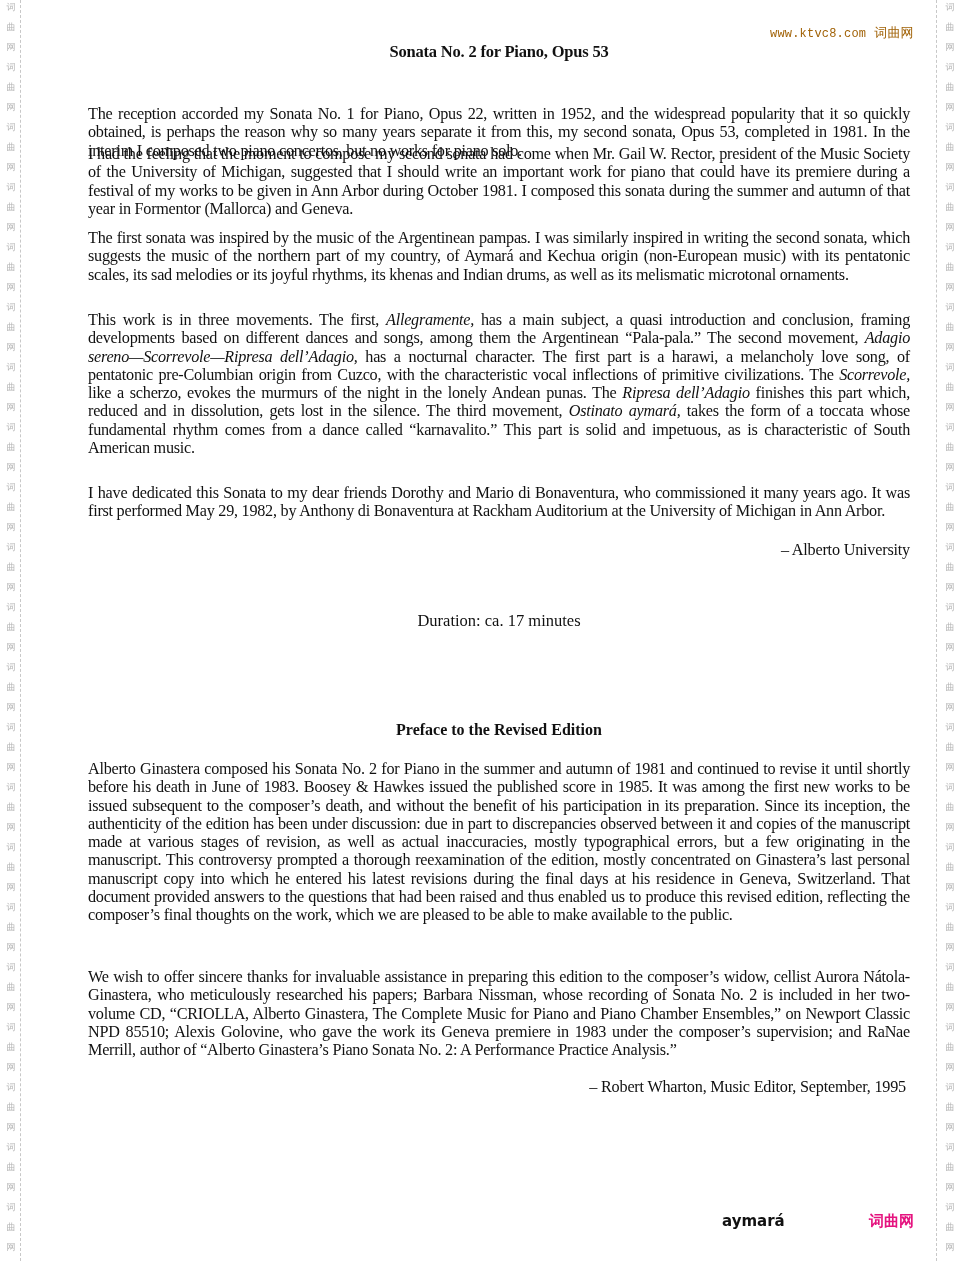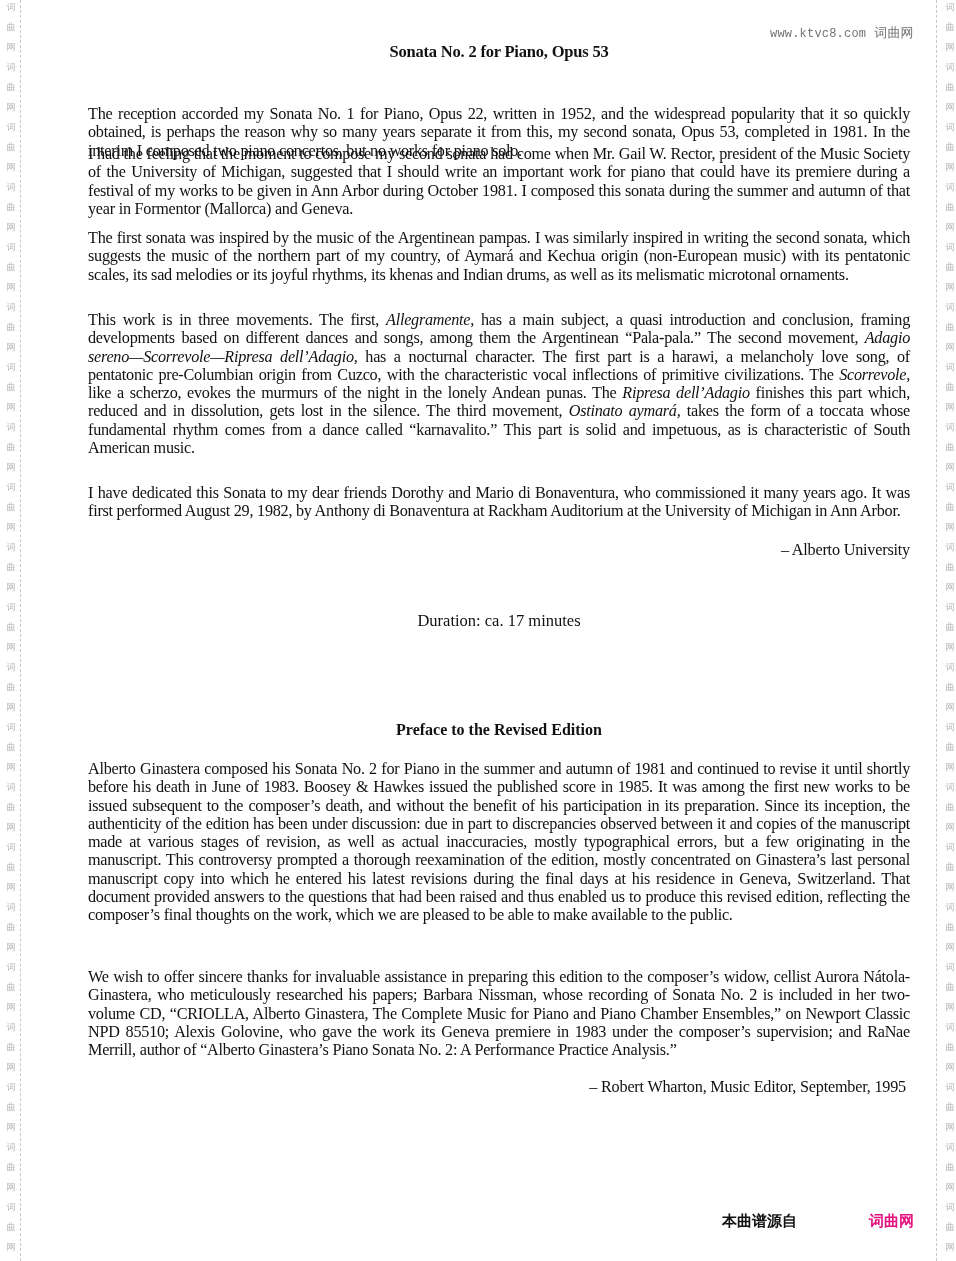--- a/index.html
+++ b/index.html
@@ -18,21 +18,21 @@
       font-family: "DejaVu Sans", sans-serif;
       font-size: 9px; line-height: 20px; color: #b4b4b4; text-align: center;
     }
     .margin.left .wm-group { left: 1px; }
     .margin.right .wm-group { left: 3px; }
     .wm-group span { display: block; height: 20px; }
 
     .site-header {
       position: absolute; top: 24px; left: 770px;
       font-family: "Liberation Mono", "DejaVu Sans Mono", monospace;
-      font-size: 12px; color: #737373; letter-spacing: 0.2px;
+      font-size: 12px; color: #a16207; letter-spacing: 0.2px;
     }
     .site-header .cn { font-family: "DejaVu Sans", sans-serif; font-size: 13px; margin-left: 8px; }
 
     .content {
       position: absolute; left: 88px; width: 822px; top: 0;
     }
     .title {
       position: absolute; top: 42px; left: 0; width: 822px; text-align: center;
       font-weight: bold; font-size: 16.5px; letter-spacing: -0.2px;
     }
@@ -292,26 +292,26 @@
 
 <div class="content">
   <div class="title">Sonata No. 2 for Piano, Opus 53</div>
 
   <p class="para" style="top:78px;margin-top:27px;">The reception accorded my Sonata No. 1 for Piano, Opus 22, written in 1952, and the widespread popularity that it so quickly obtained, is perhaps the reason why so many years separate it from this, my second sonata, Opus 53, completed in 1981. In the interim I composed two piano concertos, but no works for piano solo.</p>
   <p class="para" style="top:145px;">I had the feeling that the moment to compose my second sonata had come when Mr. Gail W. Rector, president of the Music Society of the University of Michigan, suggested that I should write an important work for piano that could have its premiere during a festival of my works to be given in Ann Arbor during October 1981. I composed this sonata during the summer and autumn of that year in Formentor (Mallorca) and Geneva.</p>
   <p class="para" style="top:229px;">The first sonata was inspired by the music of the Argentinean pampas. I was similarly inspired in writing the second sonata, which suggests the music of the northern part of my country, of Aymará and Kechua origin (non-European music) with its pentatonic scales, its sad melodies or its joyful rhythms, its khenas and Indian drums, as well as its melismatic microtonal ornaments.</p>
 
   <p class="para" style="top:311px;"><span>This work is in three movements. The first, </span><i>Allegramente,</i><span> has a main subject, a quasi introduction and conclusion, framing developments based on different dances and songs, among them the Argentinean “Pala-pala.” The second movement, </span><i>Adagio sereno—Scorrevole—Ripresa dell’Adagio,</i><span> has a nocturnal character. The first part is a harawi, a melancholy love song, of pentatonic pre-Columbian origin from Cuzco, with the characteristic vocal inflections of primitive civilizations.  The </span><i>Scorrevole,</i><span> like a scherzo, evokes the murmurs of the night in the lonely Andean punas. The </span><i>Ripresa dell’Adagio</i><span> finishes this part which, reduced and in dissolution, gets lost in the silence. The third movement, </span><i>Ostinato aymará,</i><span> takes the form of a toccata whose fundamental rhythm comes from a dance called “karnavalito.” This part is solid and impetuous, as is characteristic of South American music.</span></p>
 
-  <p class="para" style="top:484px;">I have dedicated this Sonata to my dear friends Dorothy and Mario di Bonaventura, who commissioned it many years ago. It was first performed August 29, 1982, by Anthony di Bonaventura at Rackham Auditorium at the University of Michigan in Ann Arbor.</p>
+  <p class="para" style="top:484px;">I have dedicated this Sonata to my dear friends Dorothy and Mario di Bonaventura, who commissioned it many years ago. It was first performed May 29, 1982, by Anthony di Bonaventura at Rackham Auditorium at the University of Michigan in Ann Arbor.</p>
   <div class="sig" style="top:541px;">– Alberto University</div>
 
   <div class="duration">Duration: ca. 17 minutes</div>
 
   <div class="subtitle">Preface to the Revised Edition</div>
 
   <p class="para" style="top:760px;">Alberto Ginastera composed his Sonata No. 2 for Piano in the summer and autumn of 1981 and continued to revise it until shortly before his death in June of 1983. Boosey &amp; Hawkes issued the published score in 1985. It was among the first new works to be issued subsequent to the composer’s death, and without the benefit of his participation in its preparation. Since its inception, the authenticity of the edition has been under discussion: due in part to discrepancies observed between it and copies of the manuscript made at various stages of revision, as well as actual inaccuracies, mostly typographical errors, but a few originating in the manuscript. This controversy prompted a thorough reexamination of the edition, mostly concentrated on Ginastera’s last personal manuscript copy into which he entered his latest revisions during the final days at his residence in Geneva, Switzerland. That document provided answers to the questions that had been raised and thus enabled us to produce this revised edition, reflecting the composer’s final thoughts on the work, which we are pleased to be able to make available to the public.</p>
   <p class="para" style="top:968px;">We wish to offer sincere thanks for invaluable assistance in preparing this edition to the composer’s widow, cellist Aurora Nátola-Ginastera, who meticulously researched his papers; Barbara Nissman, whose recording of Sonata No. 2 is included in her two-volume CD, “CRIOLLA, Alberto Ginastera, The Complete Music for Piano and Piano Chamber Ensembles,” on Newport Classic NPD 85510; Alexis Golovine, who gave the work its Geneva premiere in 1983 under the composer’s supervision; and RaNae Merrill, author of “Alberto Ginastera’s Piano Sonata No. 2: A Performance Practice Analysis.”</p>
   <div class="sig" style="top:1078px; right:4px;">– Robert Wharton, Music Editor, September, 1995</div>
 </div>
 
-<div class="footer-src">本曲谱源自</div>
+<div class="footer-src">aymará</div>
 <div class="footer-brand" style="color: rgb(229, 19, 127);">词曲网</div>
 
 </body></html>

